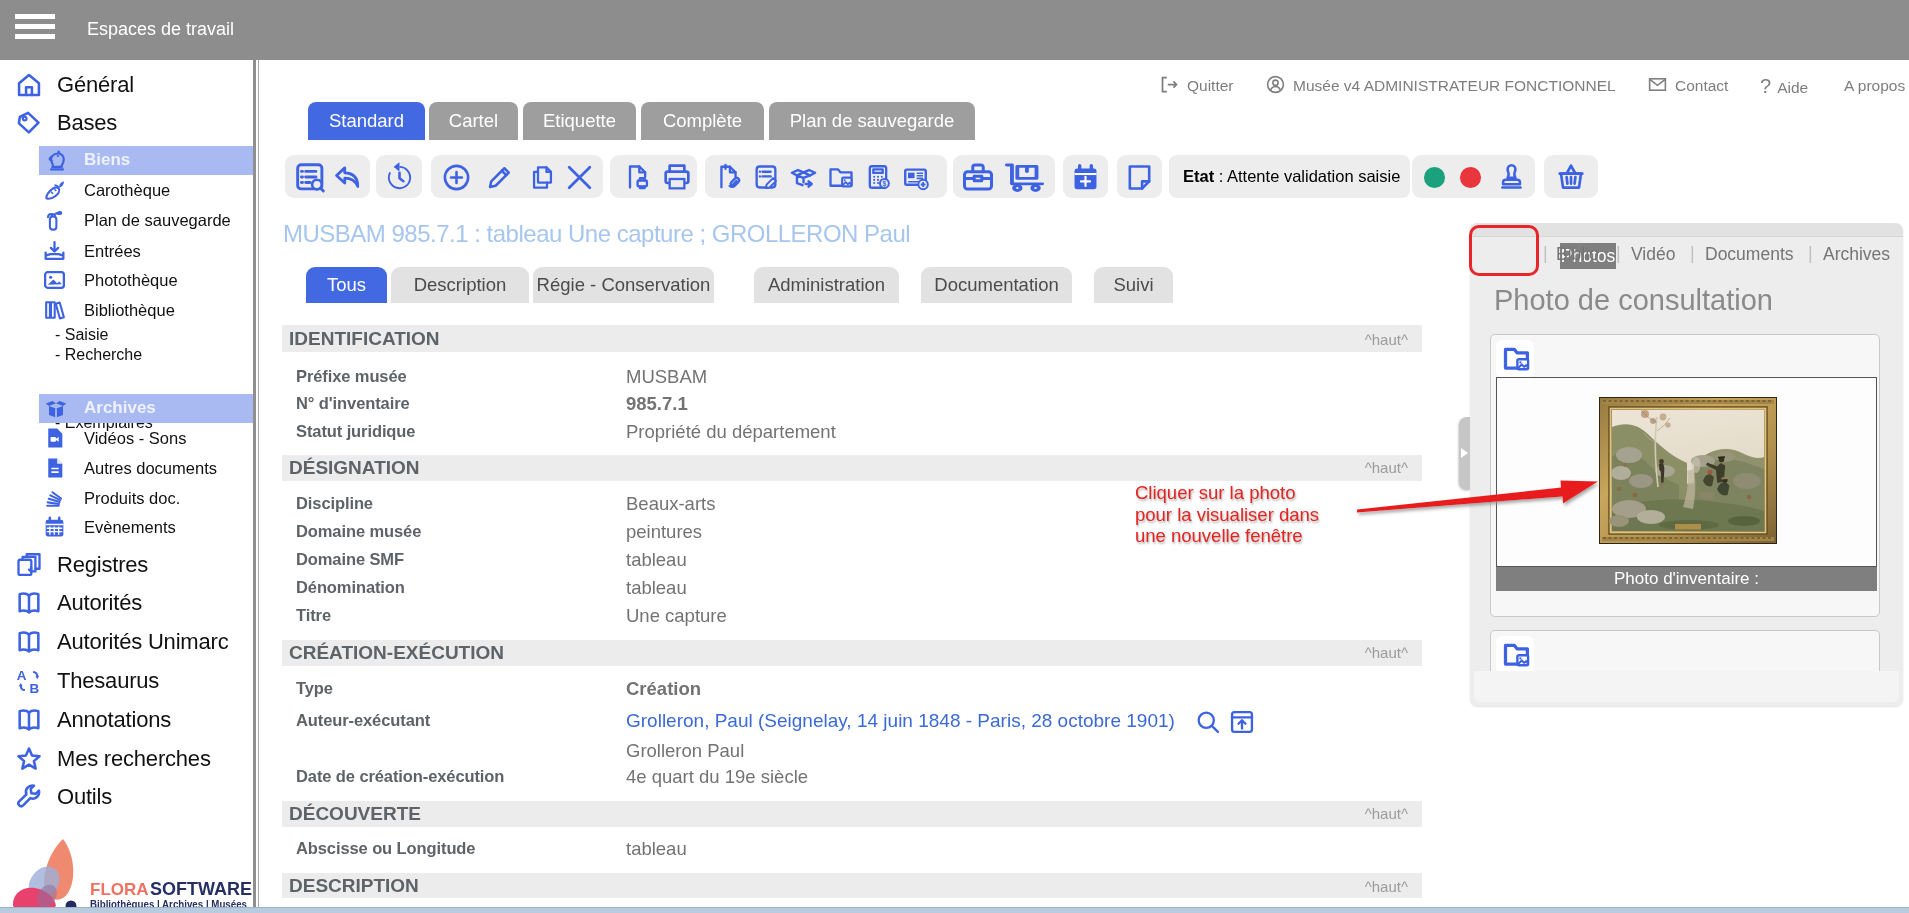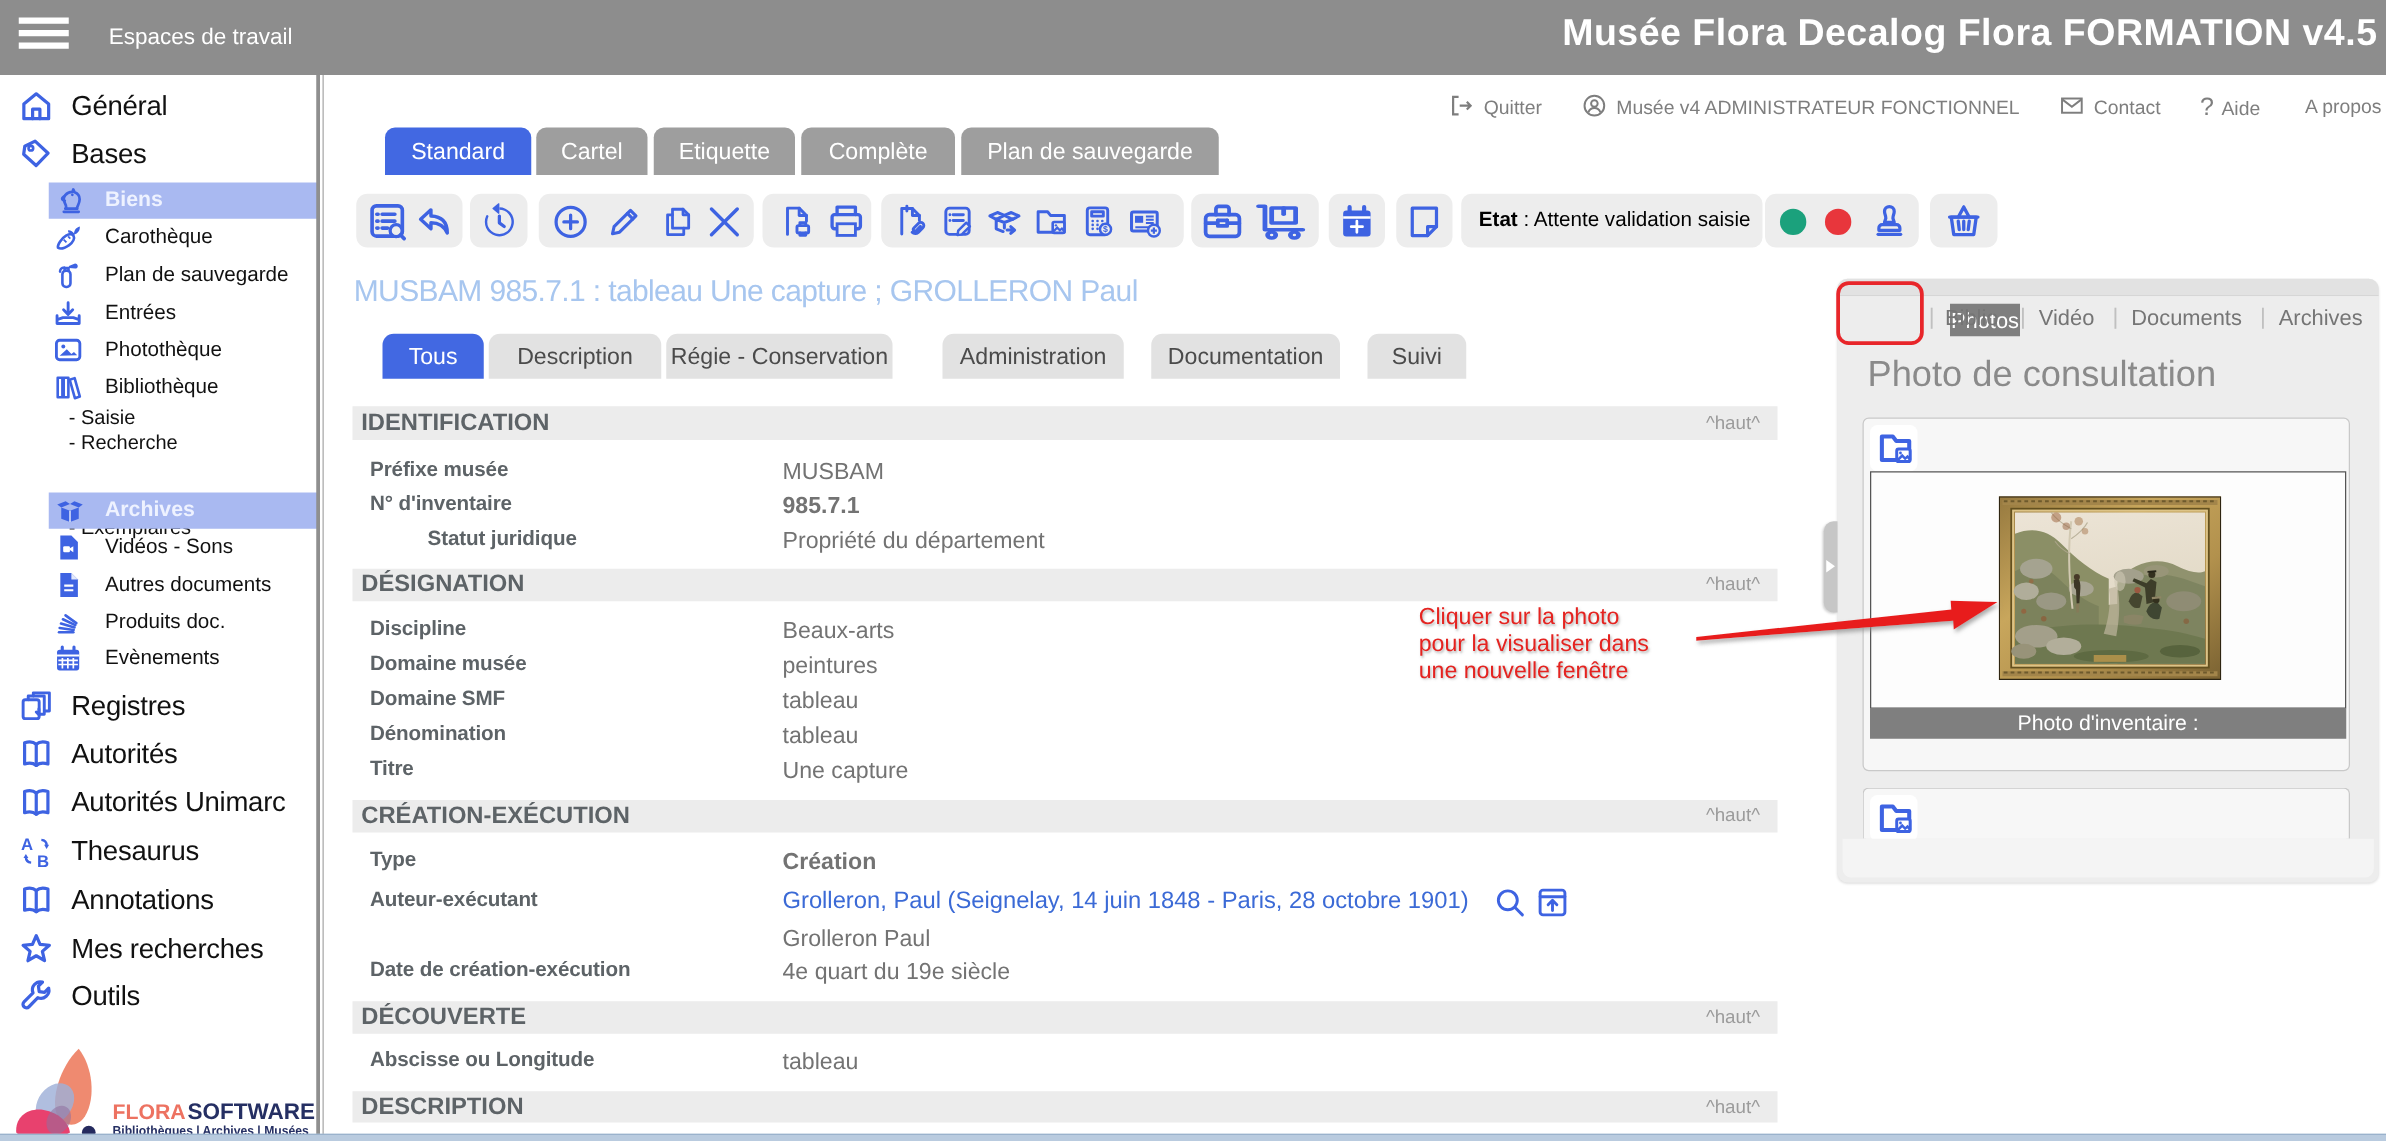--- a/index.html
+++ b/index.html
@@ -48,21 +48,20 @@
 #splitter:after{content:"";position:absolute;left:2px;top:31px;border:5px solid transparent;border-left:7px solid #fff;border-right:0;}
 #logo{position:absolute;left:0;top:837px;width:254px;height:76px;overflow:hidden;}
 </style></head><body>
 <div id="topbar">
     <div id="burger">
       <div style="top:14px"></div>
       <div style="top:24px"></div>
       <div style="top:34px"></div>
     </div>
     <div id="esp">Espaces de travail</div>
-    <div id="apptitle">Musée Flora Decalog Flora FORMATION v4.5</div>
   </div>
 <div class="nav1" style="top:66px;height:38px;">
     <svg width="28" height="28" viewBox="0 0 24 24" style="">
       <path d="M3.5 10.5 L12 3.5 L20.5 10.5 V20.5 H3.5 Z" fill="none" stroke="#3e63e2" stroke-width="2.2" stroke-linecap="round" stroke-linejoin="round"></path>
       <path d="M9.5 20.5 V14 H14.5 V20.5" fill="none" stroke="#3e63e2" stroke-width="2.2" stroke-linecap="round" stroke-linejoin="round"></path>
     </svg>
     <span>Général</span>
   </div>
 <div class="nav1" style="top:104px;height:38px;">
     <svg width="28" height="28" viewBox="0 0 24 24" style="">
@@ -421,21 +420,21 @@
 <div class="t2" style="left:391px;width:138px;">Description</div>
 <div class="t2" style="left:533px;width:181px;">Régie - Conservation</div>
 <div class="t2" style="left:754px;width:145px;">Administration</div>
 <div class="t2" style="left:921px;width:151px;">Documentation</div>
 <div class="t2" style="left:1094px;width:79px;">Suivi</div>
 <div class="secbar" style="top:325px;height:27px;line-height:27px;padding-left:7px;">IDENTIFICATION<span class="haut">^haut^</span></div>
 <div class="fl" style="top:367px;">Préfixe musée</div>
 <div class="fv" style="top:366px;">MUSBAM</div>
 <div class="fl" style="top:394px;">N° d'inventaire</div>
 <div class="fv" style="top:393px;font-weight:bold;">985.7.1</div>
-<div class="fl" style="top:422px;margin-left:46px;">Statut juridique</div>
+<div class="fl" style="top:422px;">Statut juridique</div>
 <div class="fv" style="top:421px;">Propriété du département</div>
 <div class="secbar" style="top:455px;height:26px;line-height:26px;padding-left:7px;">DÉSIGNATION<span class="haut">^haut^</span></div>
 <div class="fl" style="top:494px;">Discipline</div>
 <div class="fv" style="top:493px;">Beaux-arts</div>
 <div class="fl" style="top:522px;">Domaine musée</div>
 <div class="fv" style="top:521px;">peintures</div>
 <div class="fl" style="top:550px;">Domaine SMF</div>
 <div class="fv" style="top:549px;">tableau</div>
 <div class="fl" style="top:578px;">Dénomination</div>
 <div class="fv" style="top:577px;">tableau</div>

